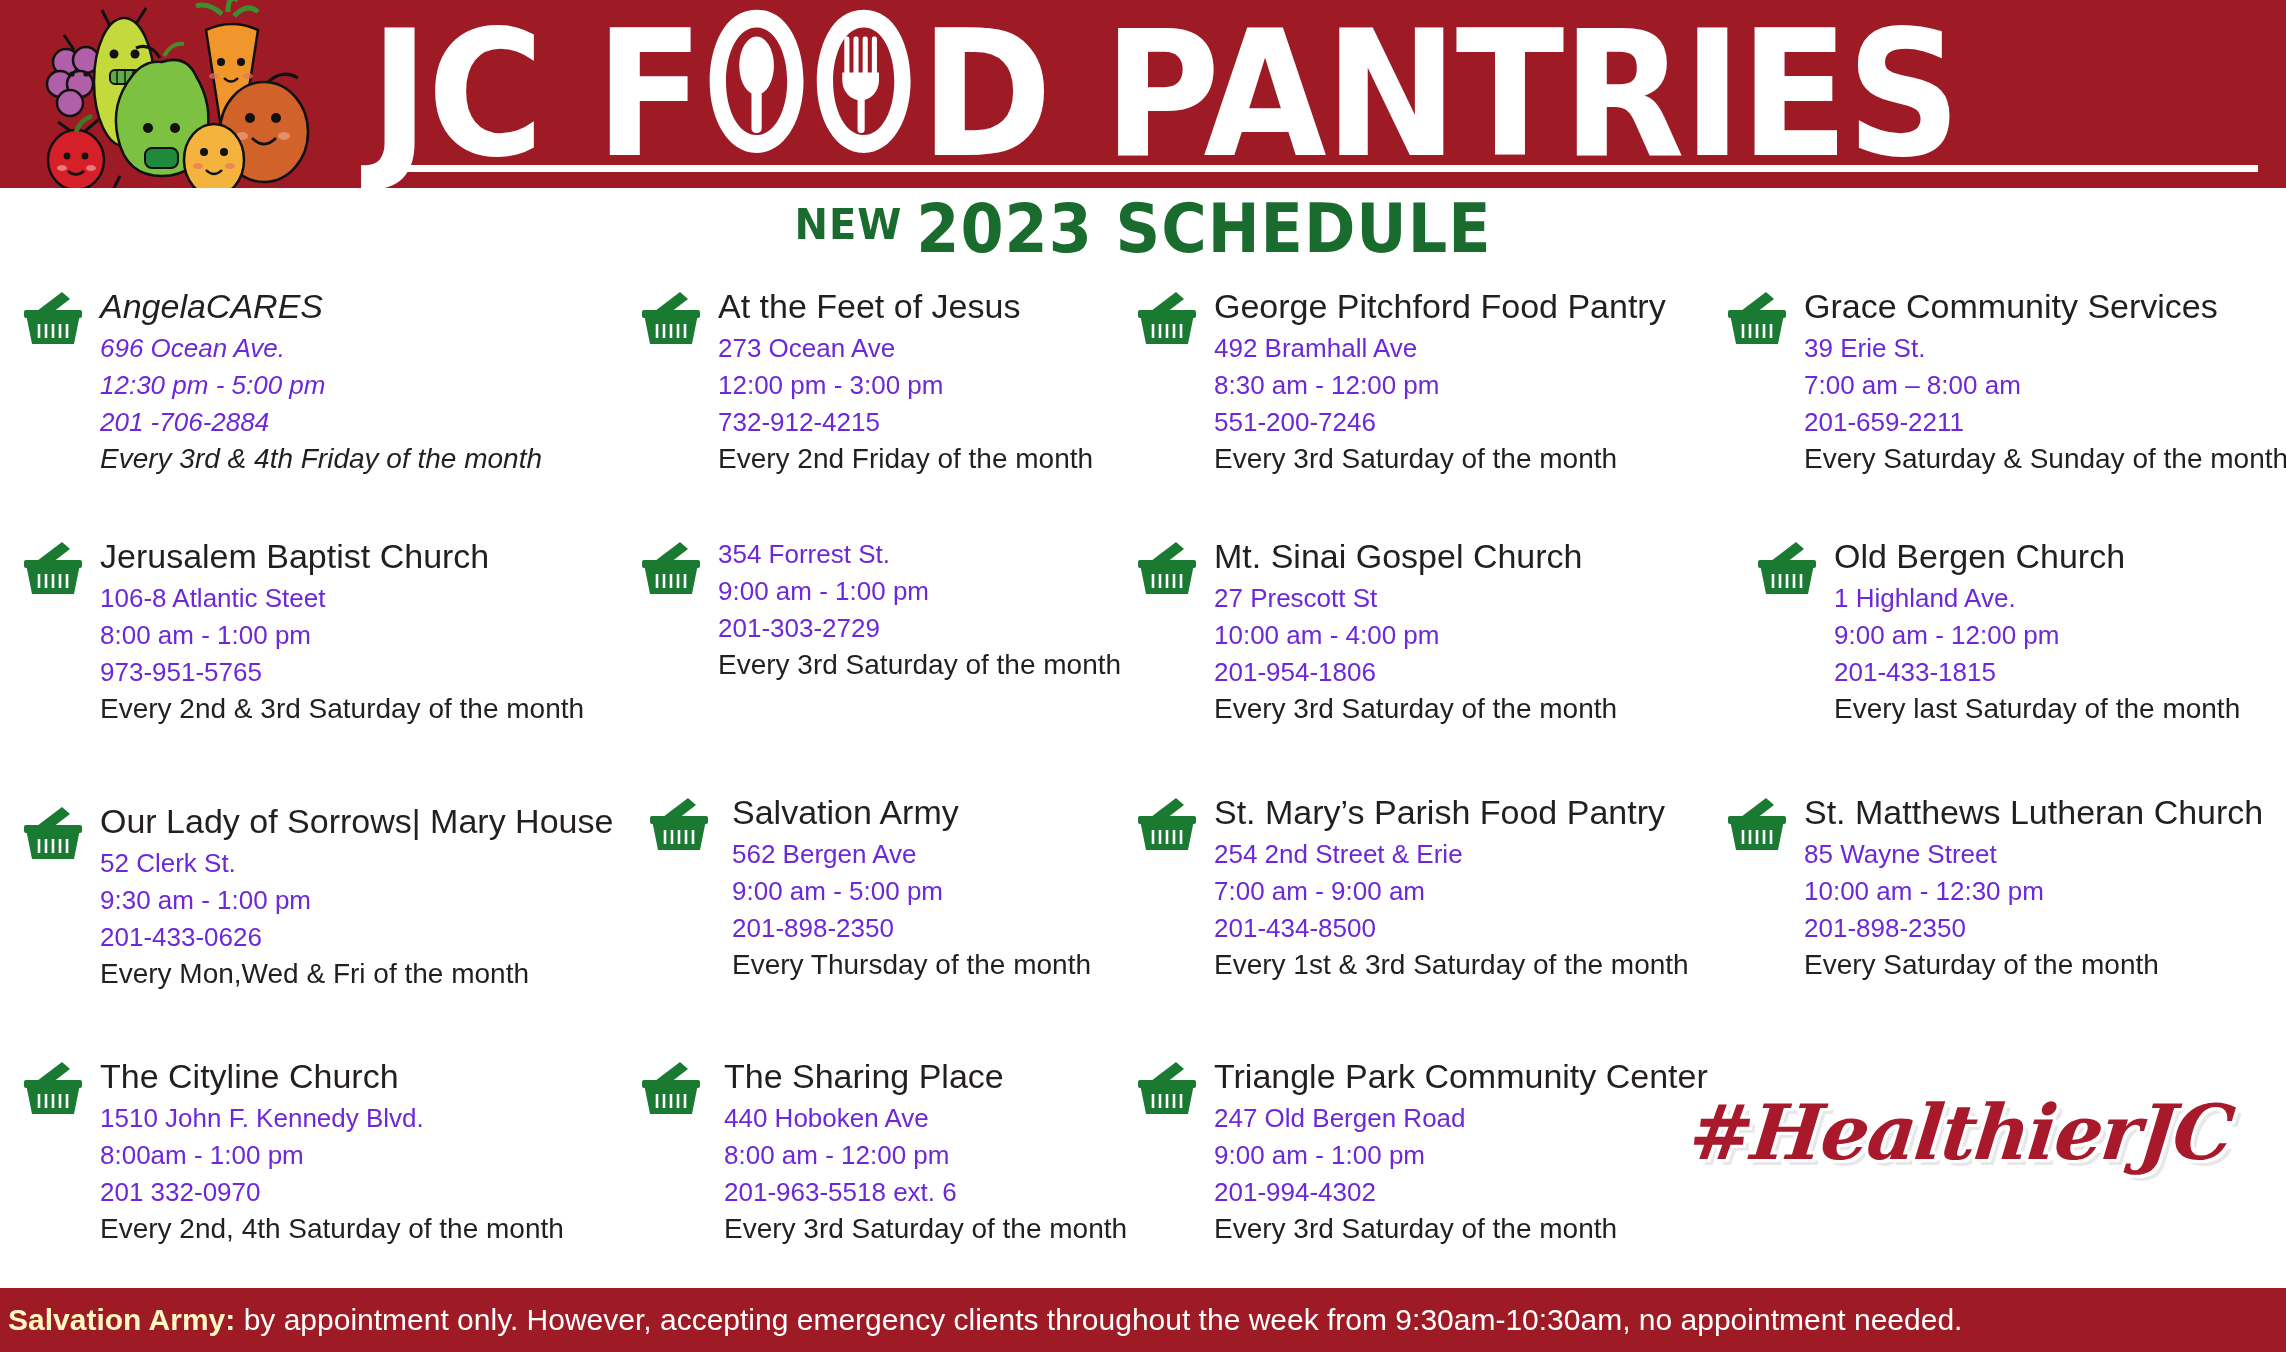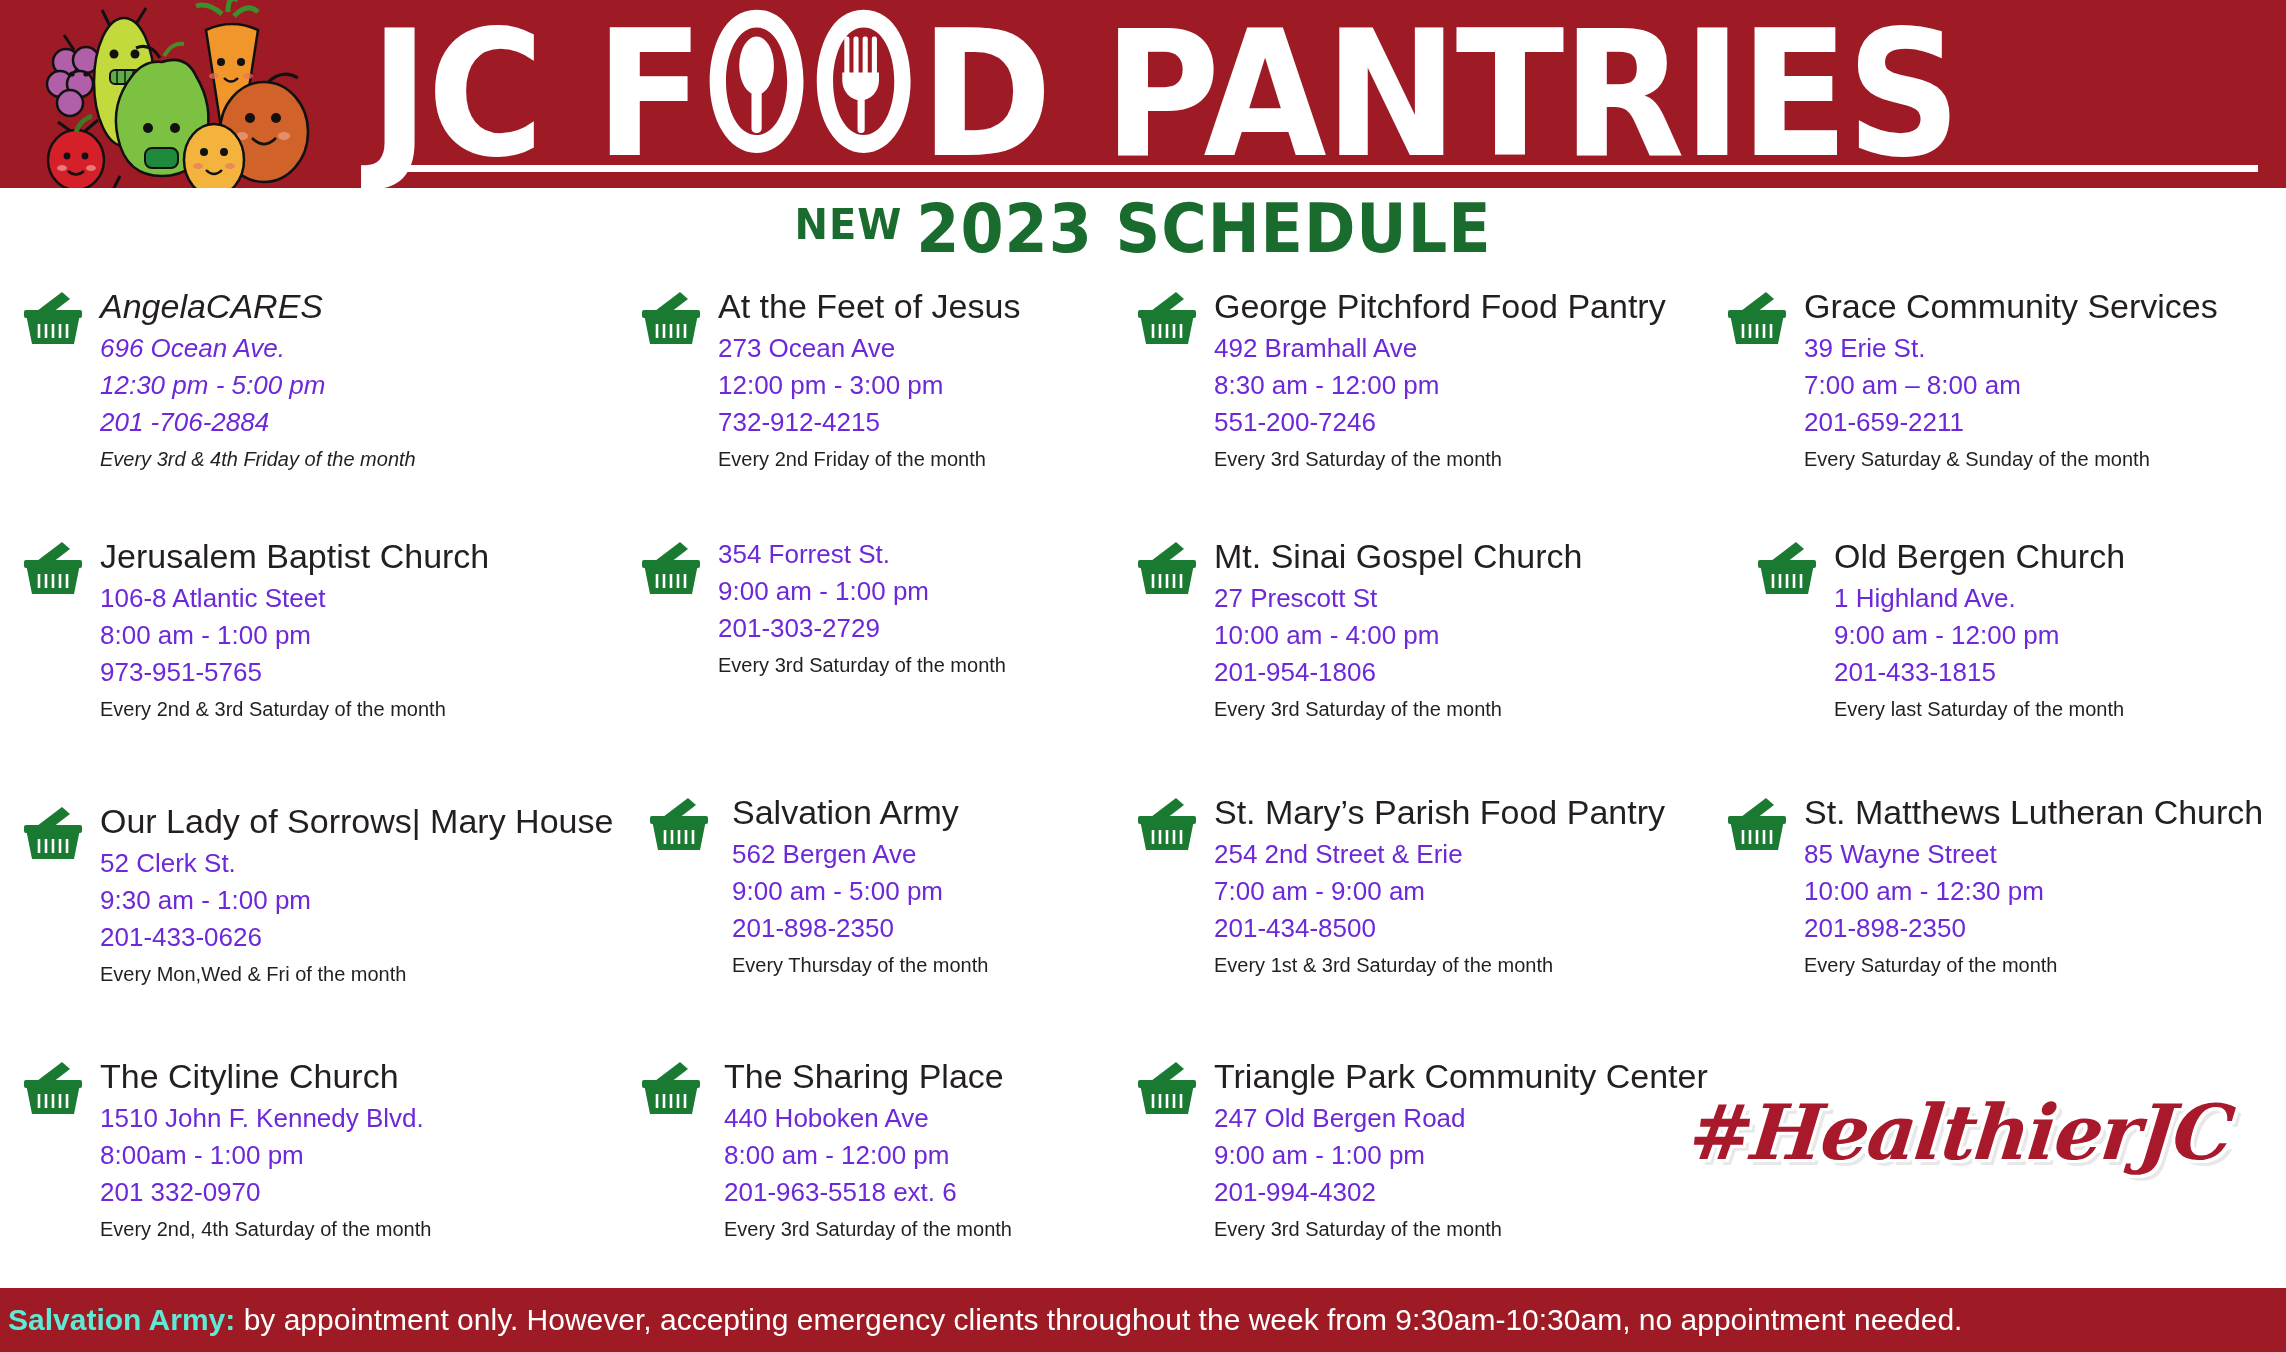--- a/index.html
+++ b/index.html
@@ -126,21 +126,21 @@
     white-space: nowrap;
     margin-bottom: 4px;
   }
   .p-line {
     font-size: 26px;
     color: #6d28d9;
     line-height: 37px;
     white-space: nowrap;
   }
   .p-sched {
-    font-size: 20px;
+    font-size: 28px;
     color: #231f20;
     line-height: 36px;
     white-space: nowrap;
   }
 
   
   .hjc-logo {
     position: absolute;
     left: 1690px;
     top: 1088px;
@@ -177,21 +177,21 @@
   }
   .footer-text {
     color: #ffffff;
     font-size: 30px;
     white-space: nowrap;
     padding-left: 8px;
     line-height: 64px;
   }
   .footer-strong {
     font-weight: bold;
-    color: #5eead4;
+    color: #fef9c3;
     font-size: 30px;
   }
 </style>
 </head>
 <body>
 
 <div class="header-banner">
 
   <div class="veg-cluster">
     <svg viewBox="0 0 320 200" width="320" height="200">

